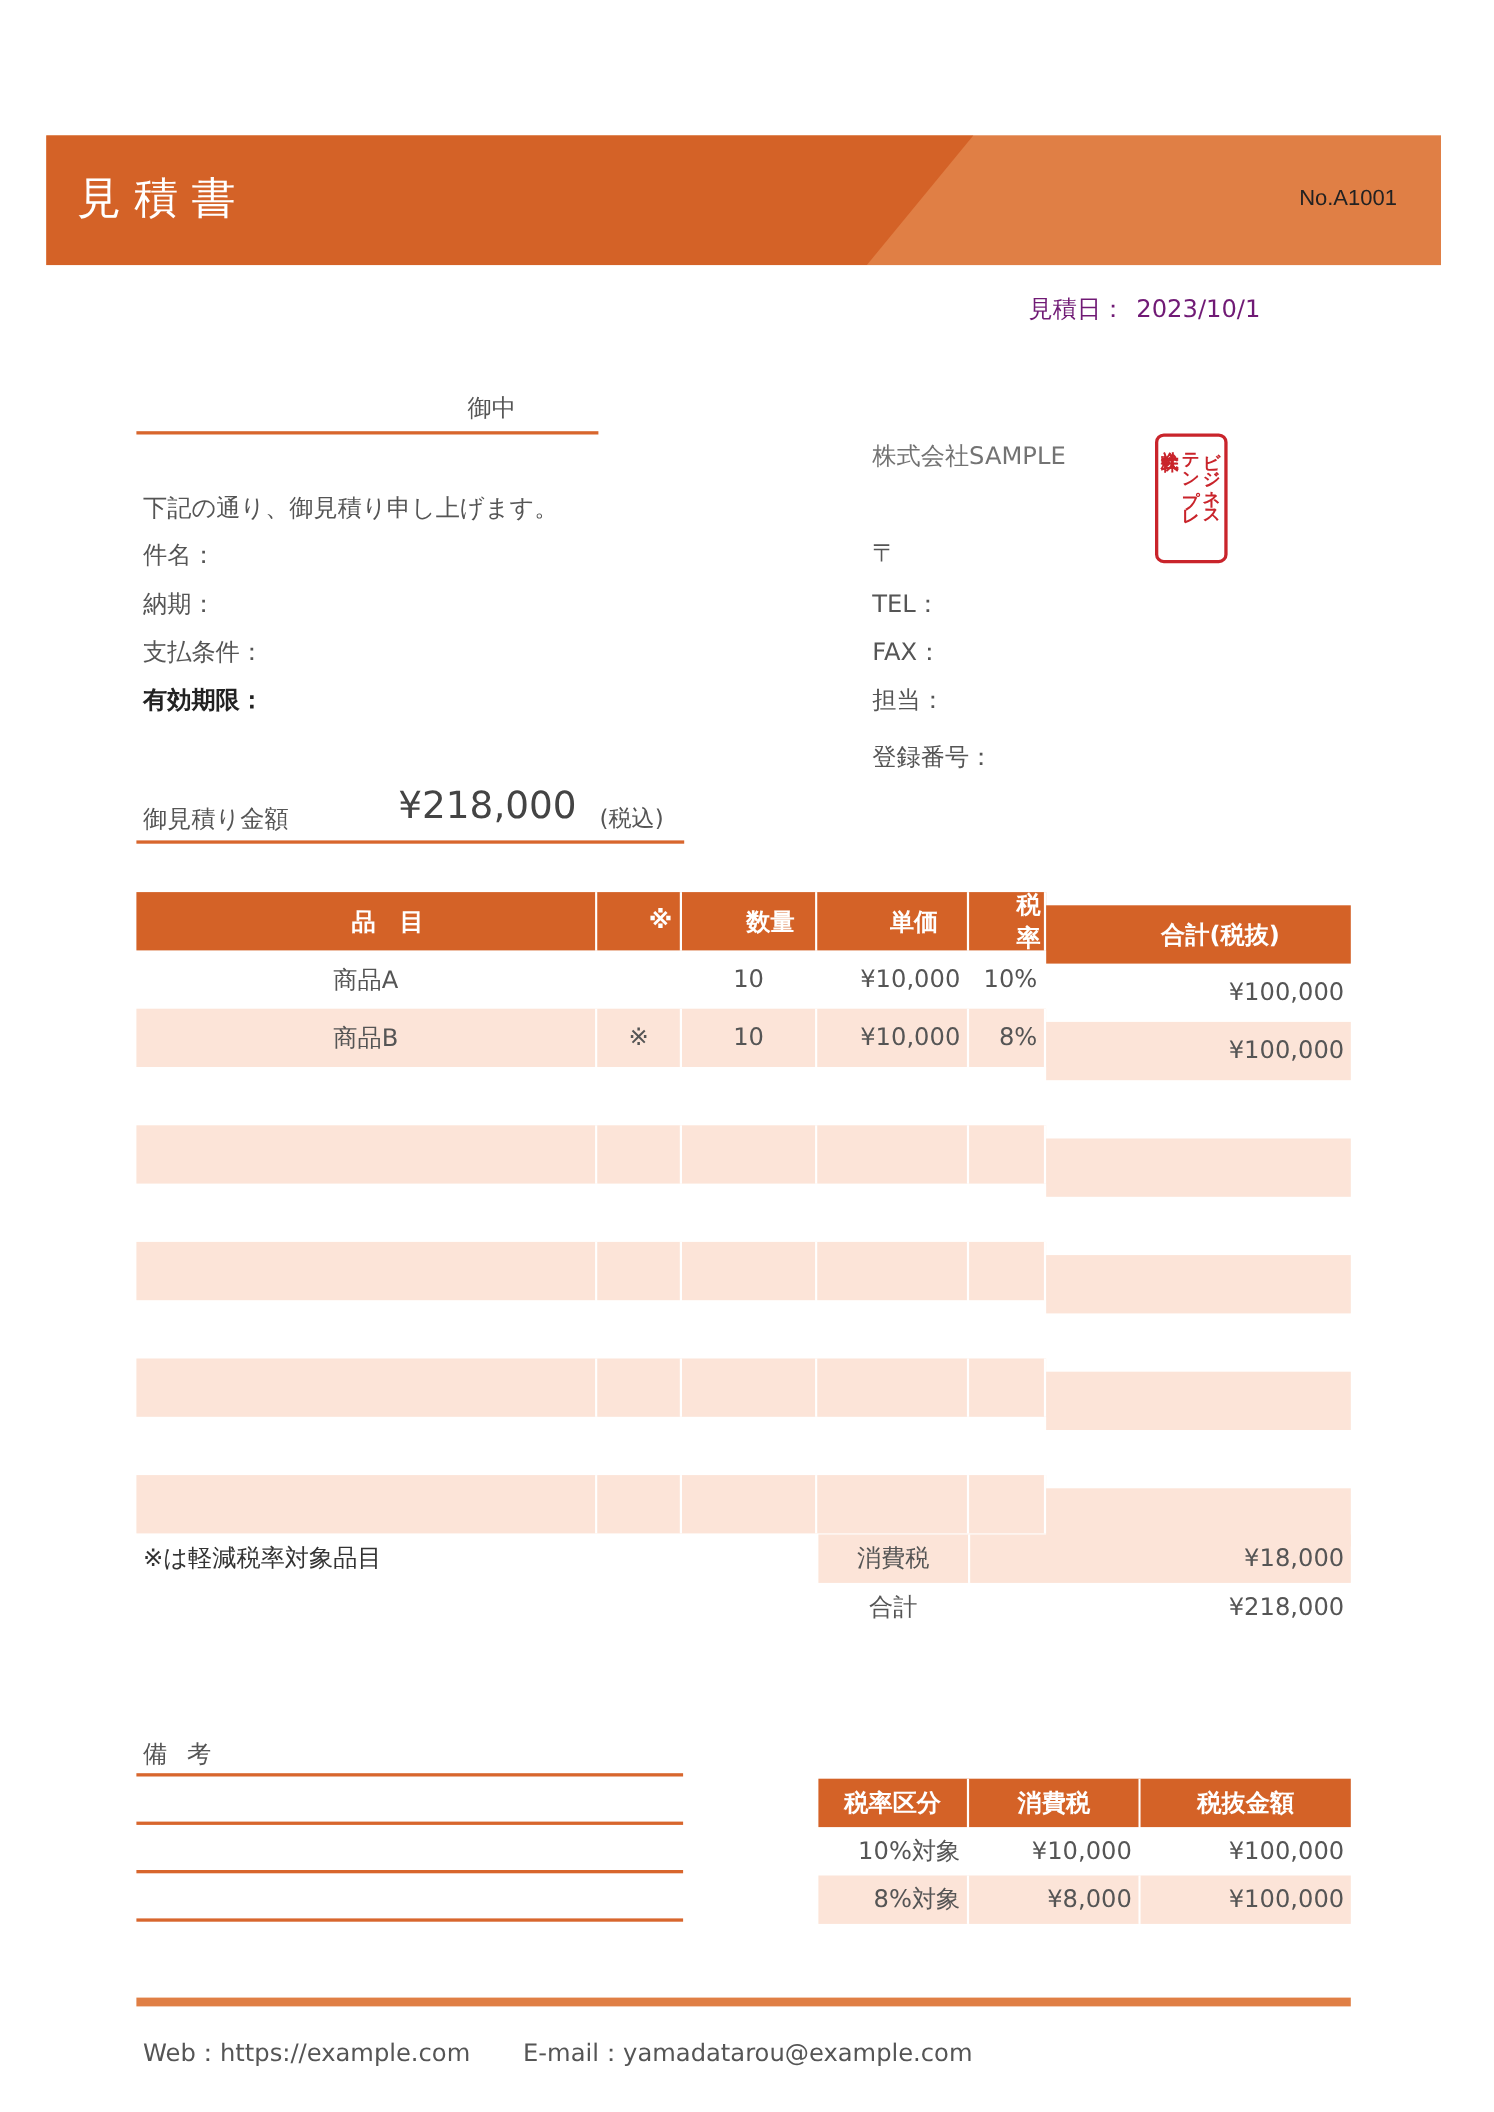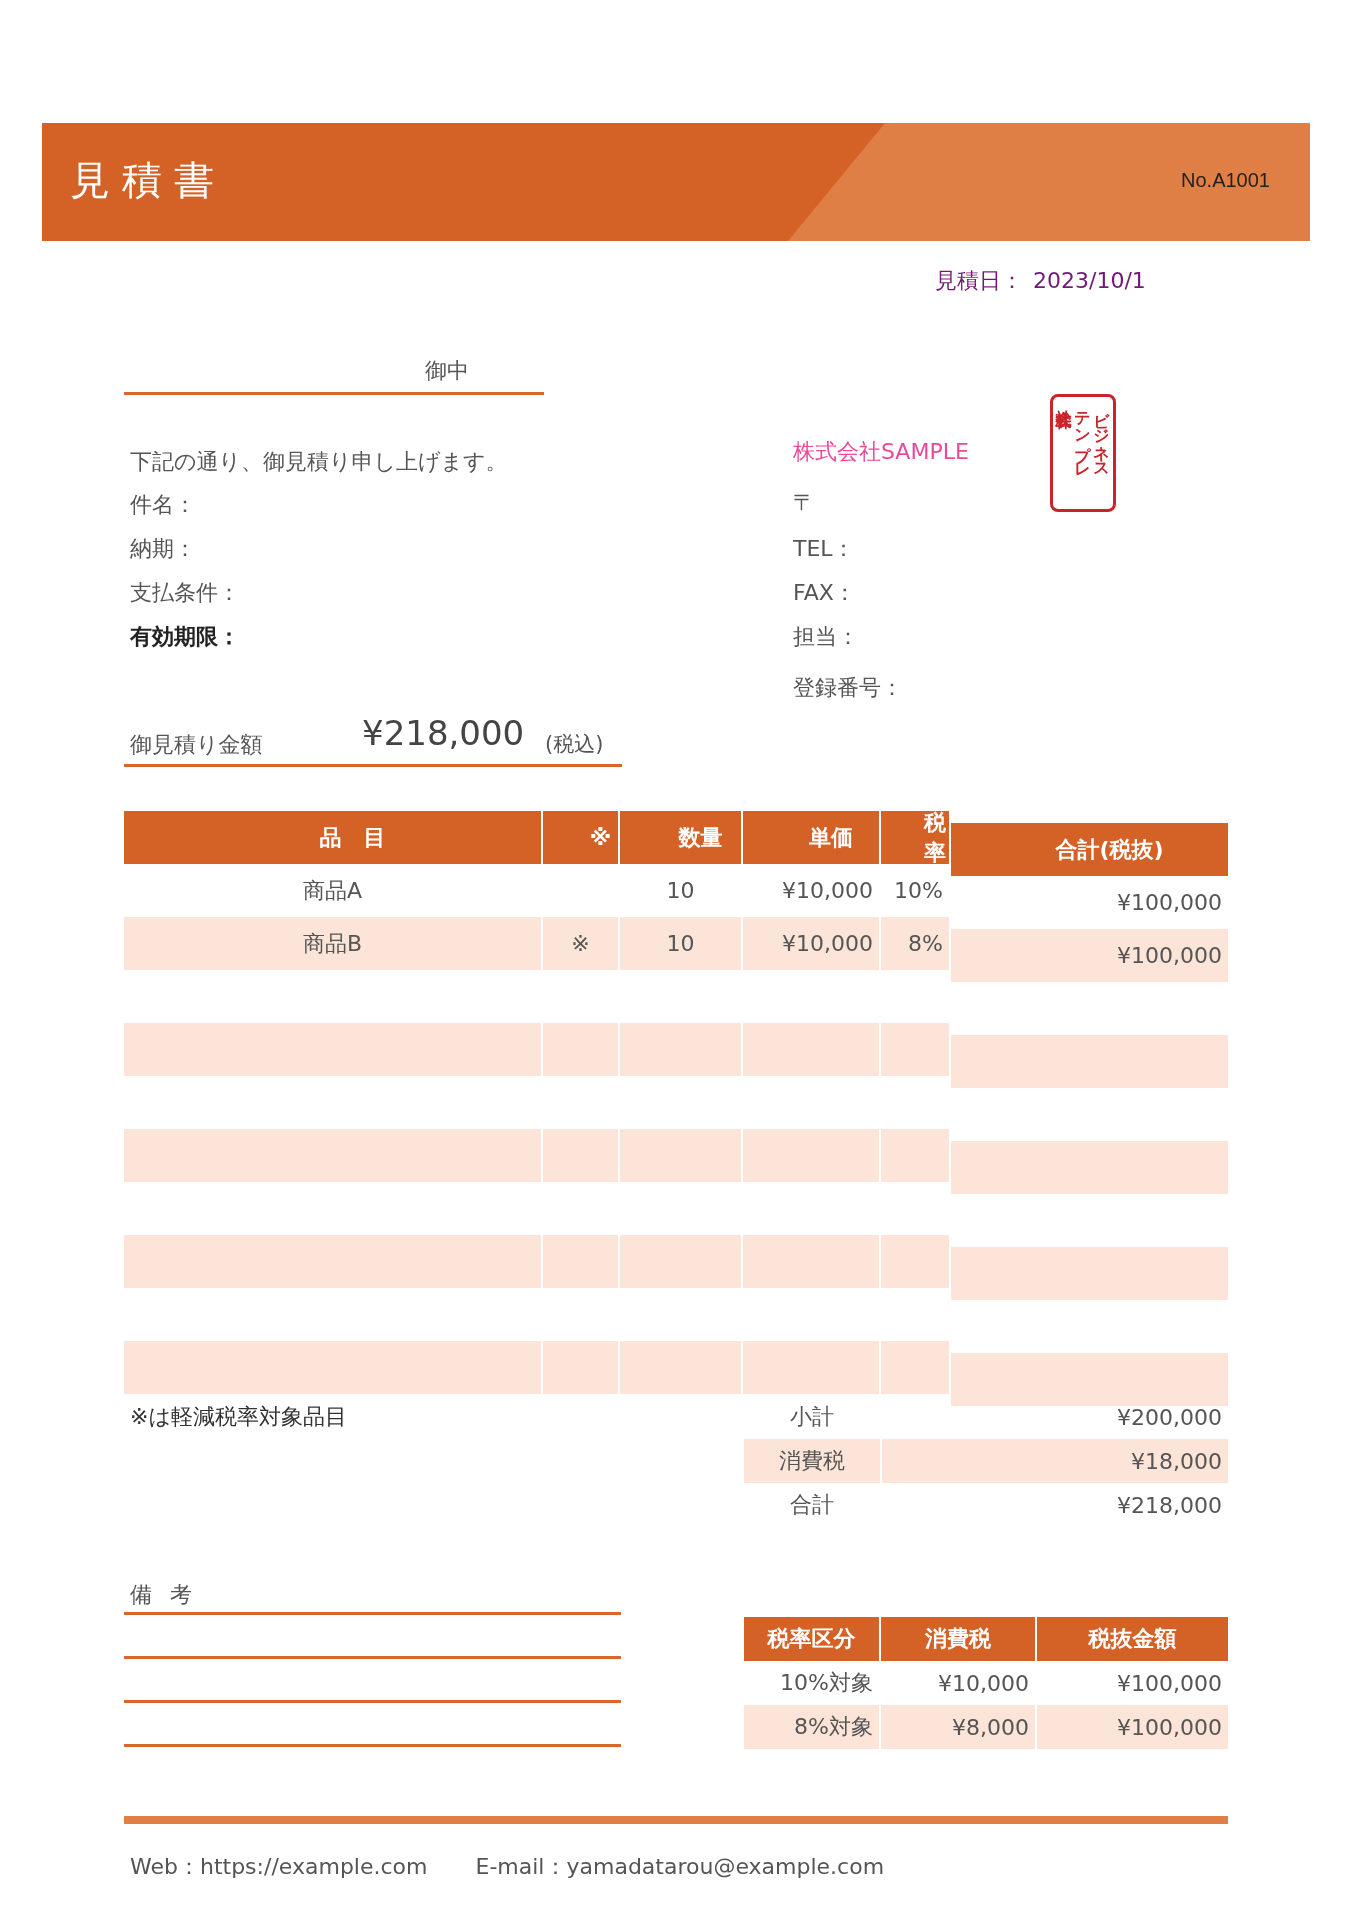--- a/index.html
+++ b/index.html
@@ -18,21 +18,21 @@
   .date-row { left: 935px; top: 266px; font-size: 22px; color: #701a75; }
   .date-row span + span { margin-left: 10px; }
 
   .client-line { left: 124px; top: 392px; width: 420px; height: 3px; background: #d8662d; }
   .client-suffix { left: 425px; top: 356px; font-size: 22px; color: #555; }
 
   .intro { left: 130px; top: 447px; font-size: 22px; color: #555; }
   .field { left: 130px; font-size: 22px; color: #555; }
   .field.dark { color: #222; font-weight: bold; }
 
-  .company { left: 793px; top: 400px; font-size: 22px; color: #ec4899; margin-top: 37px; }
+  .company { left: 793px; top: 400px; font-size: 22px; color: #737373; }
   .cfield { left: 793px; font-size: 22px; color: #555; }
 
   .seal { left: 1050px; top: 394px; width: 66px; height: 118px; border: 3px solid #c9242b; border-radius: 8px; }
   .seal-col { position: absolute; top: 3px; width: 19px; display: flex; flex-direction: column; align-items: center; font-size: 16px; line-height: 18px; color: #c9242b; font-weight: bold; }
 
   .amount-label { left: 130px; top: 730px; font-size: 22px; color: #555; }
   .amount-value { left: 362px; top: 713px; font-size: 34px; color: #444; }
   .amount-tax { left: 545px; top: 730px; font-size: 21px; color: #555; }
   .amount-line { left: 124px; top: 764px; width: 498px; height: 3px; background: #d8662d; }
 
@@ -209,24 +209,20 @@
       <div class="cell c3"></div>
       <div class="cell c4"></div>
       <div class="cell c5"></div>
       <div class="cell c6"></div>
     </div>
 </div>
 
 <div class="abs note-mark">※は軽減税率対象品目</div>
 
 <div class="abs totals">
-  <div class="trow">
-    <div class="tl">小計</div>
-    <div class="tv">¥200,000</div>
-  </div>
   <div class="trow alt">
     <div class="tl">消費税</div>
     <div class="tv">¥18,000</div>
   </div>
   <div class="trow">
     <div class="tl">合計</div>
     <div class="tv">¥218,000</div>
   </div>
 </div>
 

